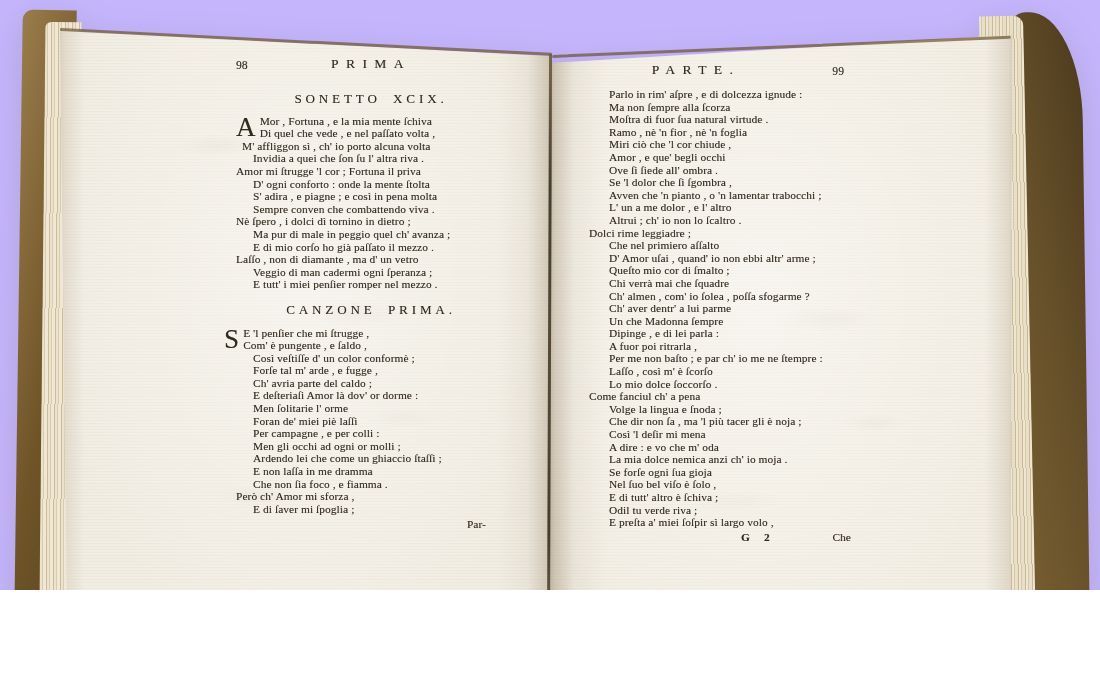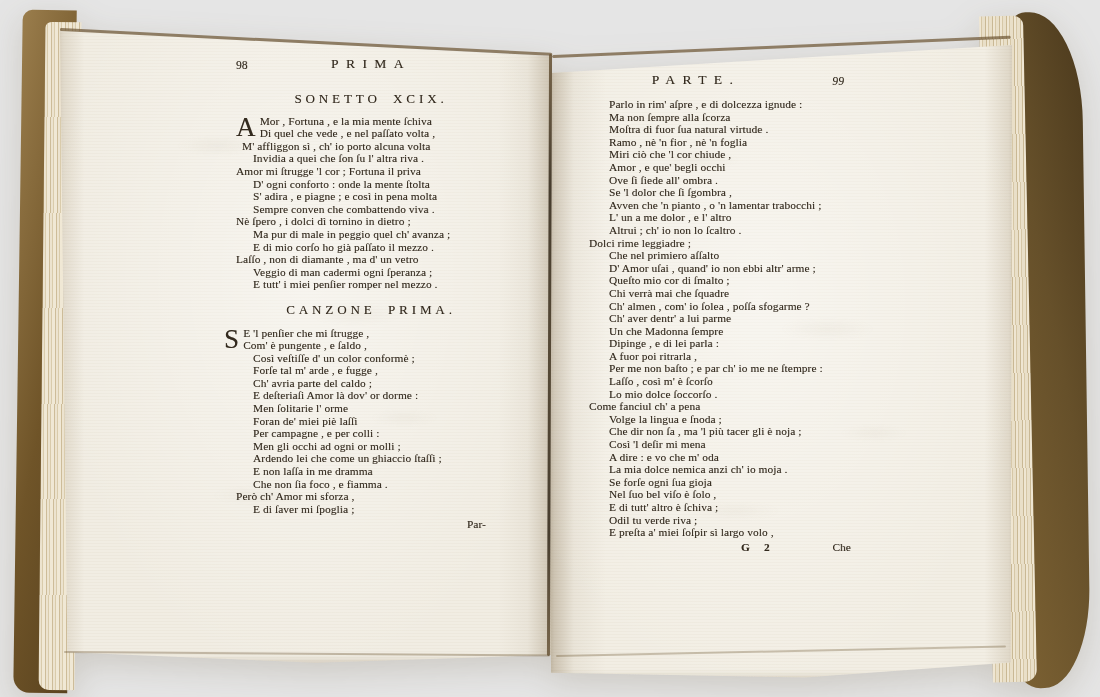--- a/index.html
+++ b/index.html
@@ -1,16 +1,16 @@
 <!DOCTYPE html>
 <html><head>
 <meta charset="utf-8">
 <style>
   html,body{margin:0;padding:0;background:#ffffff;}
-  .scene{position:relative;width:1100px;height:697px;background:#e5e5e5;overflow:hidden;
+  .scene{position:relative;width:1100px;height:590px;background:#c4b5fd;overflow:hidden;
          font-family:"Liberation Serif","DejaVu Serif",serif;}
   .book{position:absolute;inset:0;filter:drop-shadow(0 10px 16px rgba(95,75,45,.18));}
 
   
   .cover{position:absolute;}
   .cover-left{left:18px;top:10px;width:54px;height:683px;
     background:linear-gradient(100deg,#9a7d4c 0%,#6f5428 55%,#5a431f 100%);
     border-radius:10px 0 0 16px;transform:rotate(.8deg);}
   .cover-right{left:1012px;top:12px;width:74px;height:676px;
     background:linear-gradient(260deg,#4c3a1d 0%,#66502a 45%,#7d6233 100%);
@@ -29,21 +29,21 @@
   .page{position:absolute;color:#332a1e;}
   .page-left{left:60px;top:16px;width:492px;height:648px;
     clip-path:polygon(0% 2.2%,100% 6.2%,100% 98.6%,52% 99.8%,1.5% 98.2%);
     background:
       radial-gradient(ellipse at 50% 40%,rgba(255,255,255,.45),rgba(255,255,255,0) 75%),
       linear-gradient(to left,rgba(120,98,64,.30),rgba(120,98,64,.06) 5%,rgba(120,98,64,0) 11%),
       linear-gradient(to right,rgba(150,128,92,.20),rgba(150,128,92,0) 5%),
       repeating-linear-gradient(0deg,rgba(185,168,138,.07) 0 1px,rgba(0,0,0,0) 1px 3px),
       #f1ede3;
     box-shadow:inset 0 -8px 9px -6px rgba(115,92,58,.35), inset 0 6px 7px -5px rgba(115,92,58,.28);}
-  .page-right{left:551px;top:30px;width:461px;height:650px;
+  .page-right{left:551px;top:20px;width:461px;height:650px;
     clip-path:polygon(0% 6.6%,100% 2.3%,99.7% 97.3%,55% 99.6%,0% 98.9%);
     background:
       radial-gradient(ellipse at 45% 42%,rgba(255,255,255,.45),rgba(255,255,255,0) 75%),
       linear-gradient(to right,rgba(120,98,64,.34),rgba(120,98,64,.07) 5%,rgba(120,98,64,0) 12%),
       linear-gradient(to left,rgba(150,128,92,.22),rgba(150,128,92,0) 6%),
       repeating-linear-gradient(0deg,rgba(185,168,138,.07) 0 1px,rgba(0,0,0,0) 1px 3px),
       #f2eee4;
     box-shadow:inset 0 -8px 9px -6px rgba(115,92,58,.32), inset 0 6px 7px -5px rgba(115,92,58,.25);}
 
   
@@ -60,21 +60,21 @@
   
   .content{position:absolute;font-size:11.3px;line-height:12.6px;letter-spacing:.01em;
     text-shadow:.3px .3px .4px rgba(47,38,27,.35);}
   .page-left .content{left:176px;top:14px;width:270px;}
   .page-right .content{left:38px;top:10px;width:300px;}
   .running-head{position:relative;height:15px;}
   .page-left .running-head{margin-top:28px;}
   .page-right .running-head{margin-top:34px;}
   .folio{position:absolute;font-size:11.5px;}
   .folio-left{left:0;top:1px;}
-  .folio-right{right:45px;top:1px;font-style:italic;}
+  .folio-right{right:45px;top:1px;}
   .running-title{position:absolute;left:0;right:0;text-align:center;
     font-size:13.5px;letter-spacing:.55em;}
   .page-right .running-title{left:-14px;right:72px;}
   .heading{text-align:center;font-size:13px;letter-spacing:.3em;word-spacing:.4em;white-space:nowrap;}
   .heading-sonnet{margin-top:20px;}
   .heading-canzone{margin-top:13px;}
   .poem{position:relative;}
   .poem-sonnet{margin-top:9px;}
   .poem-canzone{margin-top:10px;}
   .poem-right{margin-top:9px;}

